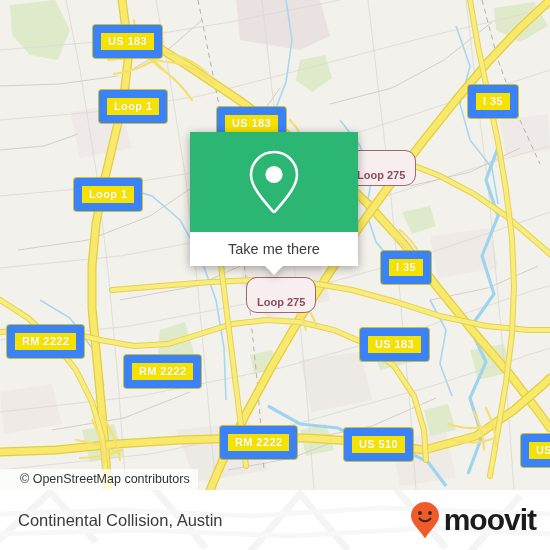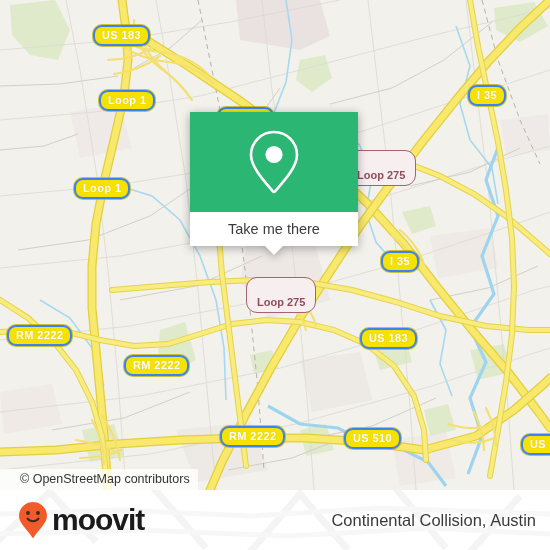--- a/index.html
+++ b/index.html
@@ -11,22 +11,22 @@
   #root{position:relative;width:550px;height:550px;overflow:hidden;}
 
   
   #map{position:absolute;left:0;top:0;width:550px;height:490px;overflow:hidden;background:#f2f1ec;}
   #map svg{position:absolute;left:0;top:0;}
 
   
   .shield{
     position:absolute;
     background:#f6e200;
-    border:2px solid #3b82f6;
-    border-radius:9px;
+    border:8px solid #3b82f6;
+    border-radius:3px;
     color:#ffffff;
     font-size:11px;
     font-weight:bold;
     letter-spacing:.4px;
     padding:2px 7px 3px 7px;
     white-space:nowrap;
     box-shadow:0 0 0 1px rgba(190,175,0,.75);
     text-shadow:0 0 1px rgba(150,140,0,.35);
     line-height:12px;
   }
@@ -49,21 +49,21 @@
     background:rgba(255,255,255,.78);
     color:#333;
     font-size:12.5px;
     padding:3px 8px 4px 20px;
     white-space:nowrap;
     z-index:40;
   }
 
   
   #popup{
-    position:absolute;left:190px;top:112px;width:168px;
+    position:absolute;left:190px;top:132px;width:168px;
     z-index:60;
     filter:drop-shadow(0 2px 5px rgba(0,0,0,.33));
   }
   #popup-media{
     height:100px;width:100%;
     background:#2bb673;
     display:flex;align-items:center;justify-content:center;
   }
   #popup-action{
     height:34px;width:100%;
@@ -297,26 +297,26 @@
         <path d="M250 62 L300 4 L348 60"></path>
         <path d="M392 -6 L446 58"></path>
         <path d="M470 62 L520 6"></path>
       </g>
       <g fill="none" stroke="#f1f1f1" stroke-width="5">
         <path d="M0 24 L120 20 L250 26 L380 18 L550 24"></path>
         <path d="M0 44 L140 40 L290 46 L430 38 L550 44"></path>
       </g>
     </svg>
     <div id="footer-inner">
+      <div id="place-title">Continental Collision, Austin</div>
       <div id="brand">
         <svg width="30" height="38" viewBox="0 0 30 38">
           <path d="M15 1 C7.3 1 1 7.3 1 15 C1 23 11 30 14.2 36.4 C14.5 37 15.5 37 15.8 36.4 C19 30 29 23 29 15 C29 7.3 22.7 1 15 1 Z" fill="#f15a29"></path>
           <circle cx="10" cy="12" r="1.9" fill="#3a2a1e"></circle>
           <circle cx="20" cy="12" r="1.9" fill="#3a2a1e"></circle>
           <path d="M9.5 17.5 C11.5 21 18.5 21 20.5 17.5" fill="none" stroke="#3a2a1e" stroke-width="2" stroke-linecap="round"></path>
         </svg>
         <span id="brand-wordmark">moovit</span>
       </div>
-      <div id="place-title">Continental Collision, Austin</div>
     </div>
   </div>
 
 </div>
 
 </body></html>

